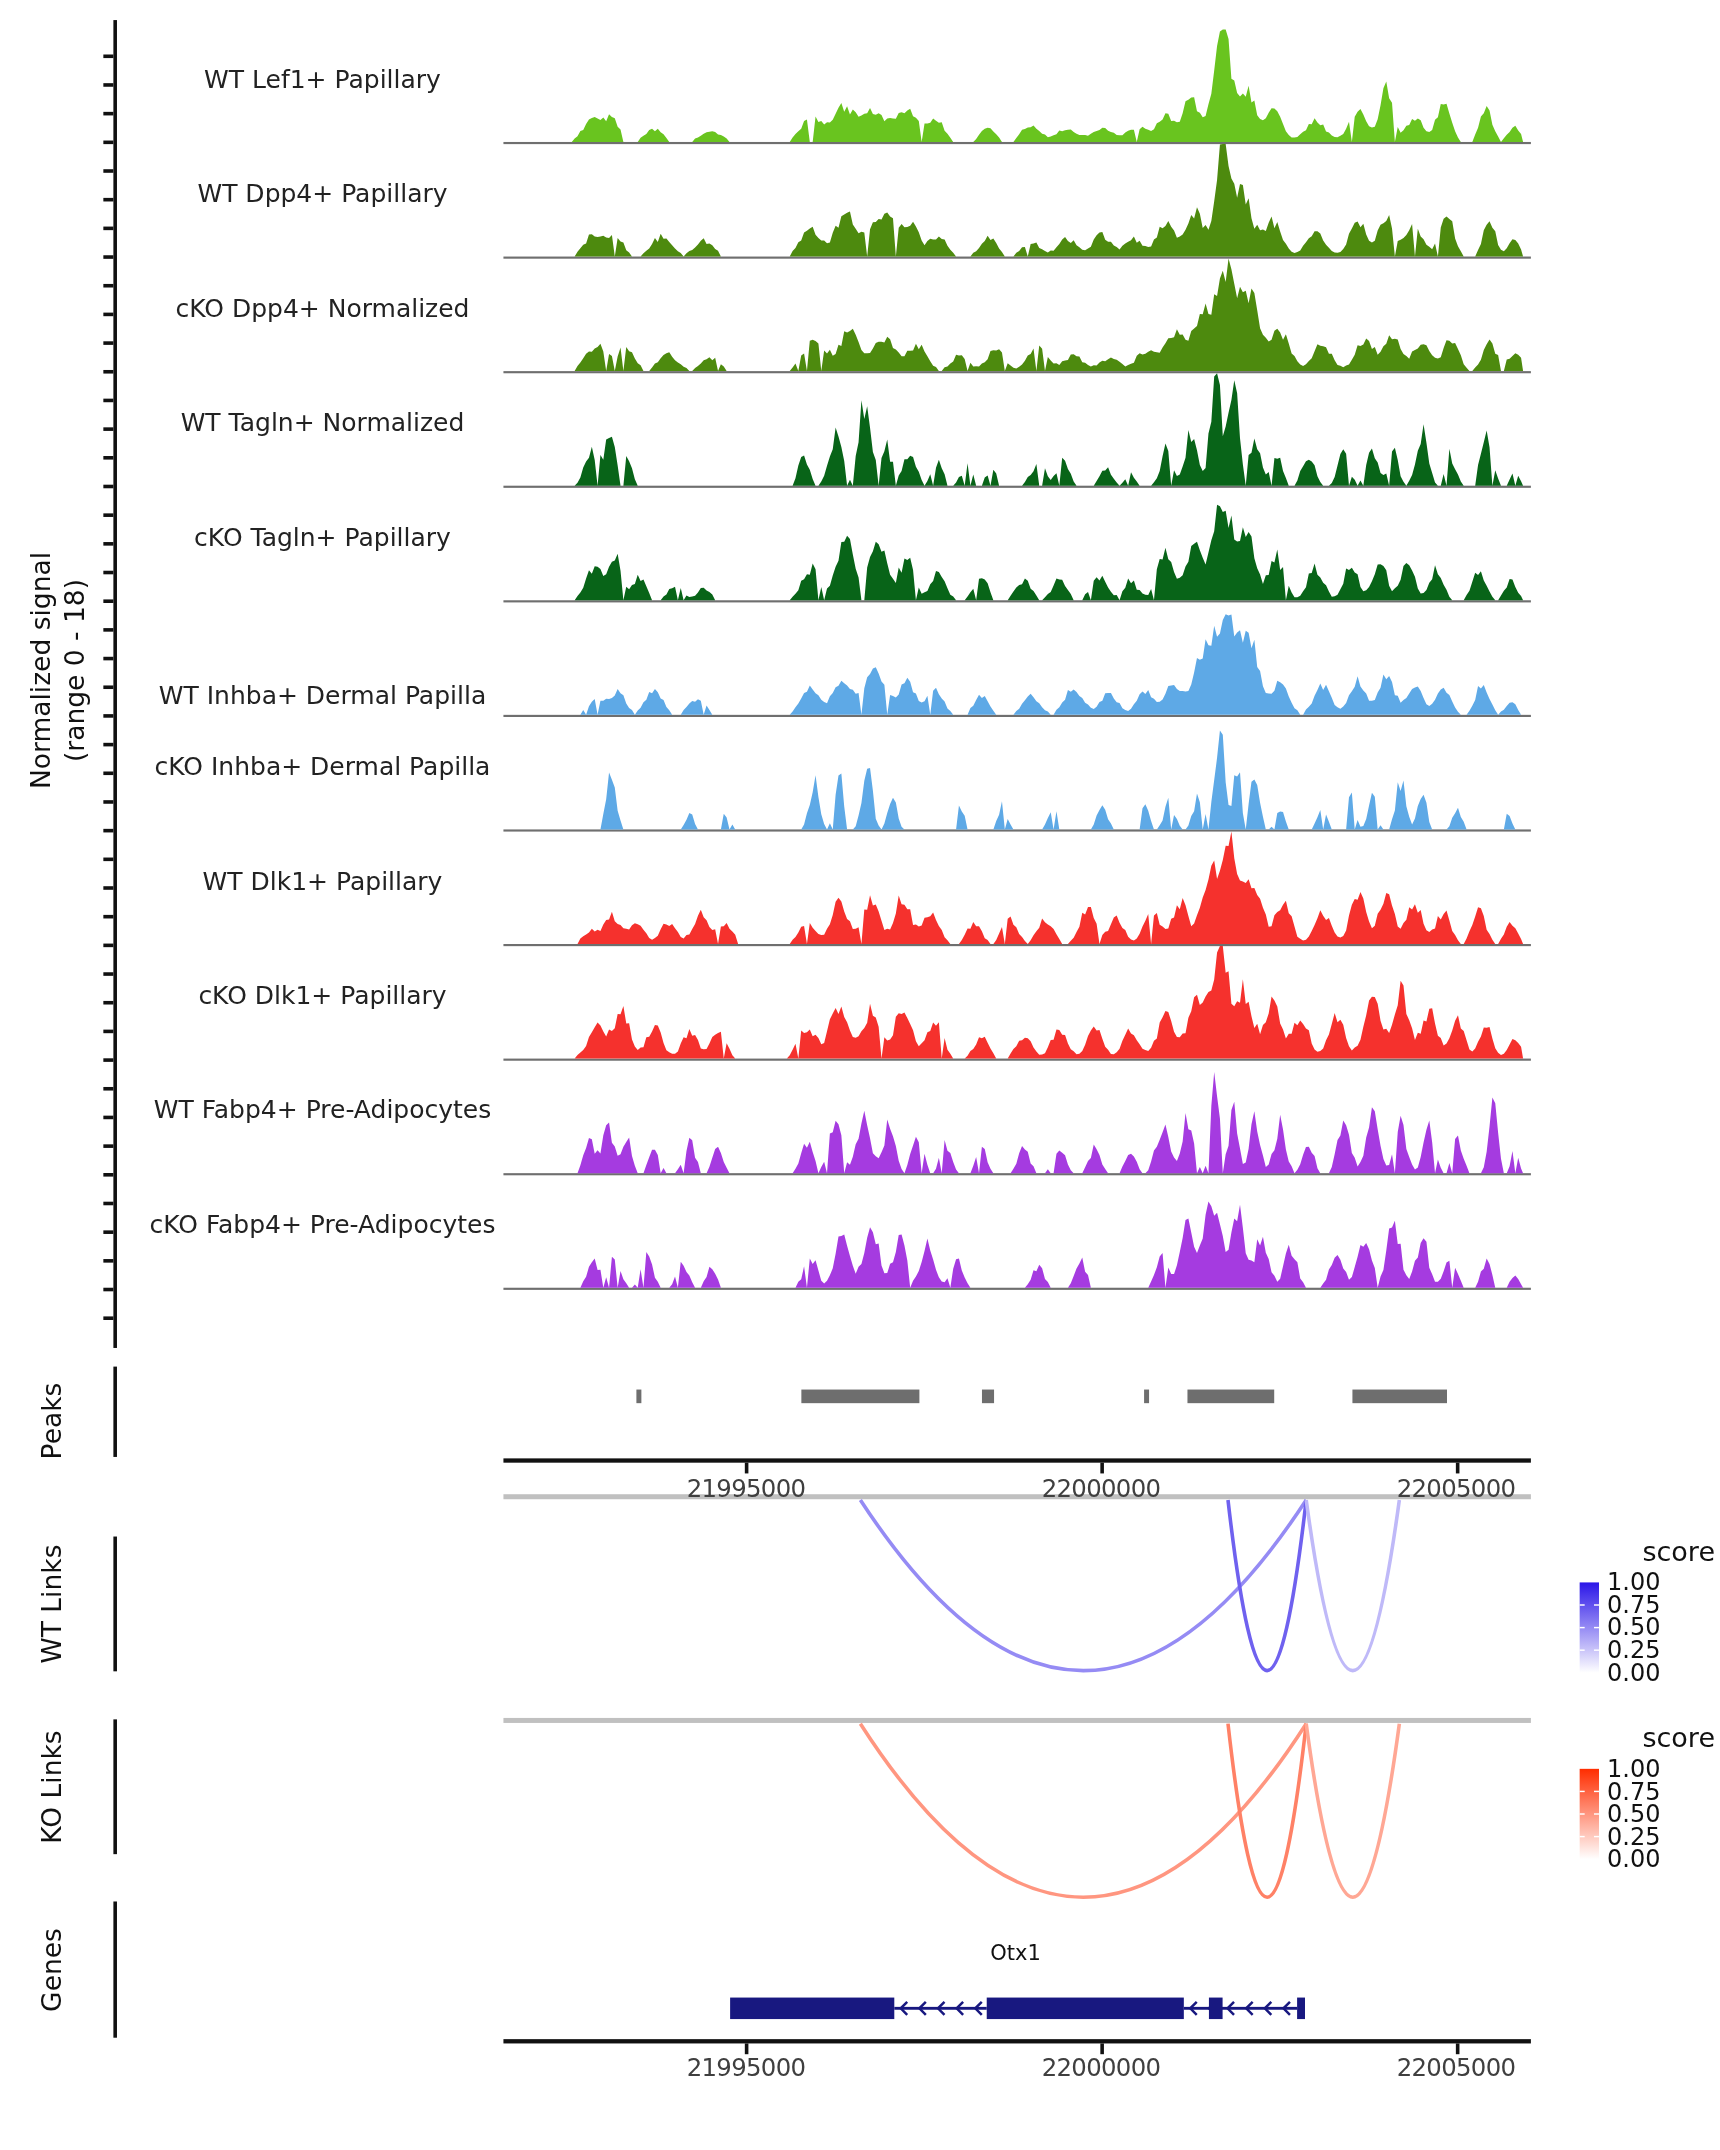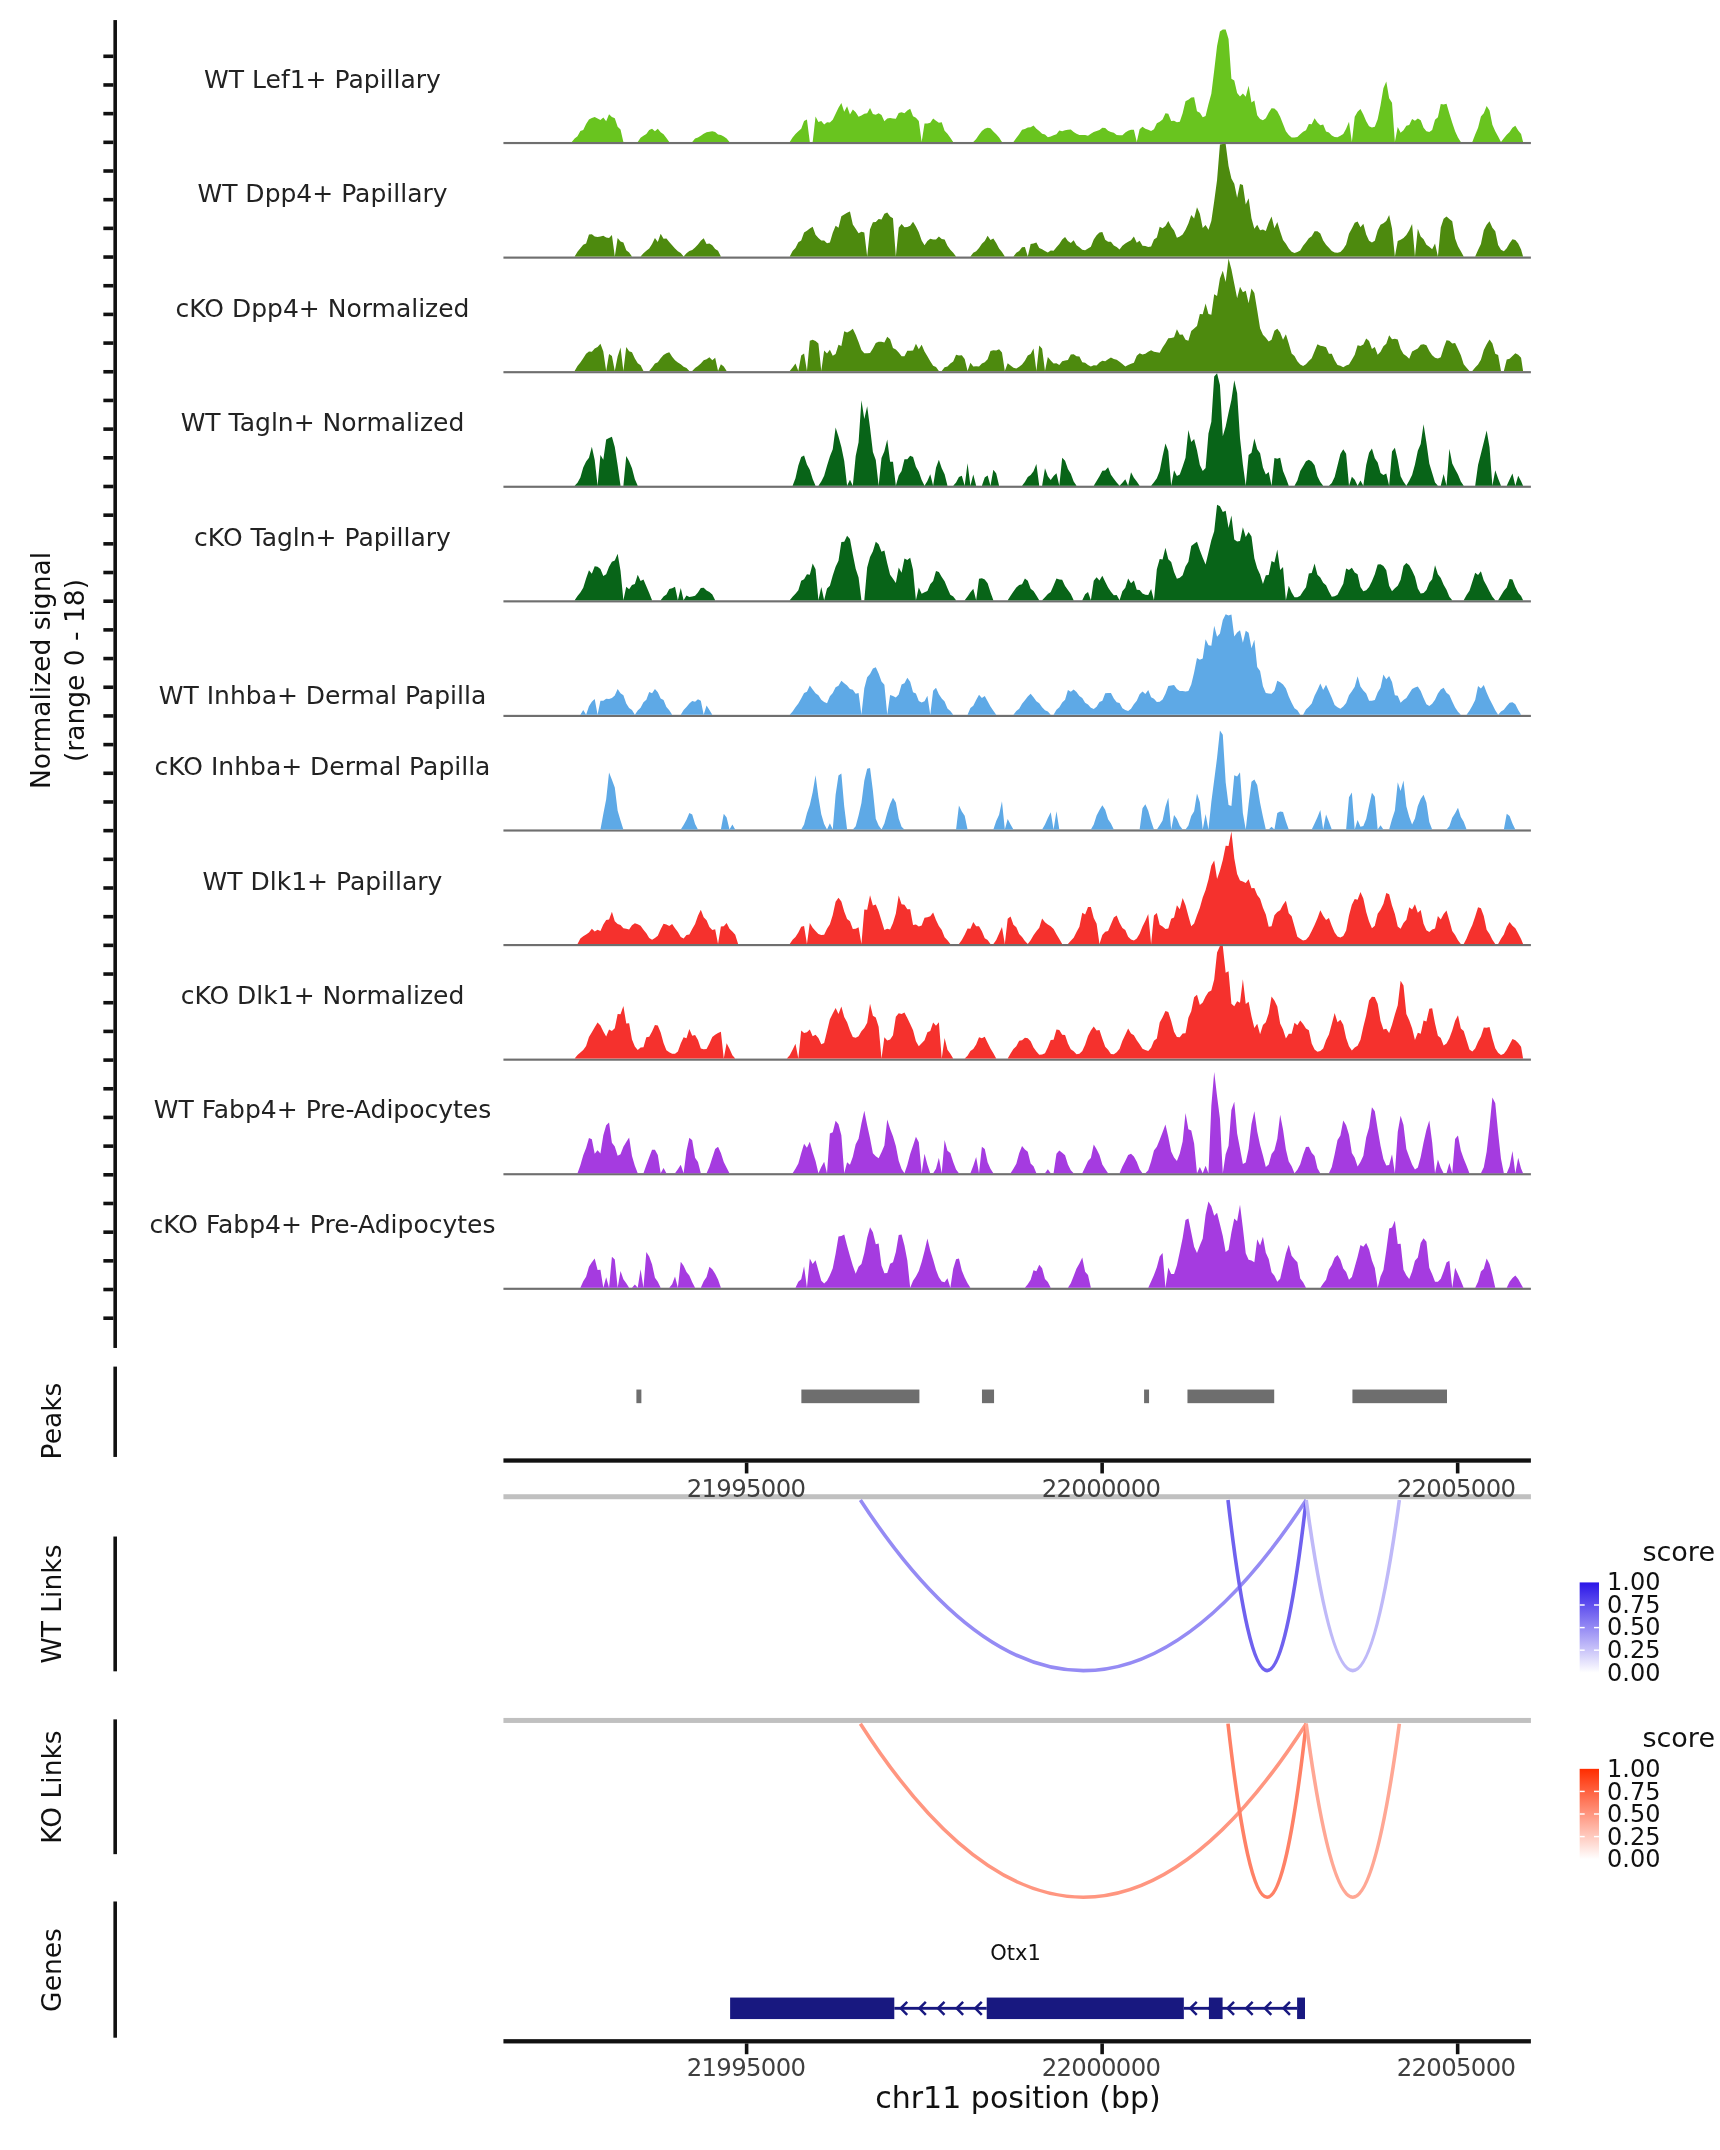--- a/index.html
+++ b/index.html
@@ -176,21 +176,21 @@
   <div class="vlabel" style="left:-92px;top:1954px;">Genes</div>
 
   <div class="tracklabel" style="top:65px;">WT Lef1+ Papillary</div>
   <div class="tracklabel" style="top:179px;">WT Dpp4+ Papillary</div>
   <div class="tracklabel" style="top:294px;">cKO Dpp4+ Normalized</div>
   <div class="tracklabel" style="top:408px;">WT Tagln+ Normalized</div>
   <div class="tracklabel" style="top:523px;">cKO Tagln+ Papillary</div>
   <div class="tracklabel" style="top:637px;margin-top:44px;">WT Inhba+ Dermal Papilla</div>
   <div class="tracklabel" style="top:752px;">cKO Inhba+ Dermal Papilla</div>
   <div class="tracklabel" style="top:867px;">WT Dlk1+ Papillary</div>
-  <div class="tracklabel" style="top:981px;">cKO Dlk1+ Normalized</div>
+  <div class="tracklabel" style="top:981px;">cKO Dlk1+ Papillary</div>
   <div class="tracklabel" style="top:1095px;">WT Fabp4+ Pre-Adipocytes</div>
   <div class="tracklabel" style="top:1210px;">cKO Fabp4+ Pre-Adipocytes</div>
 
   <div class="ticklabel" style="left:660px;top:1474px;">21995000</div>
   <div class="ticklabel" style="left:1015px;top:1474px;">22000000</div>
   <div class="ticklabel" style="left:1370px;top:1474px;">22005000</div>
 
   <div class="legtitle" style="left:1557px;top:1535px;">score</div>
   <div class="leglabel" style="top:1569px;">1.00</div>
   <div class="leglabel" style="top:1592px;">0.75</div>
@@ -203,16 +203,15 @@
   <div class="leglabel" style="top:1779px;">0.75</div>
   <div class="leglabel" style="top:1801px;">0.50</div>
   <div class="leglabel" style="top:1824px;">0.25</div>
   <div class="leglabel" style="top:1846px;">0.00</div>
 
   <div class="genename">Otx1</div>
 
   <div class="ticklabel" style="left:660px;top:2053px;">21995000</div>
   <div class="ticklabel" style="left:1015px;top:2053px;">22000000</div>
   <div class="ticklabel" style="left:1370px;top:2053px;">22005000</div>
-  <div class="axistitle">chr11 position (bp)</div>
 
 </div>
 
 
 </body></html>

